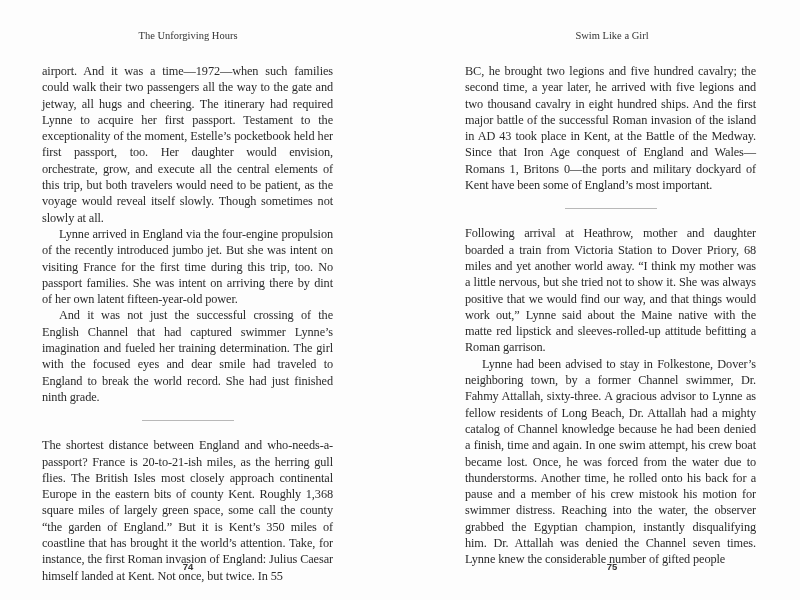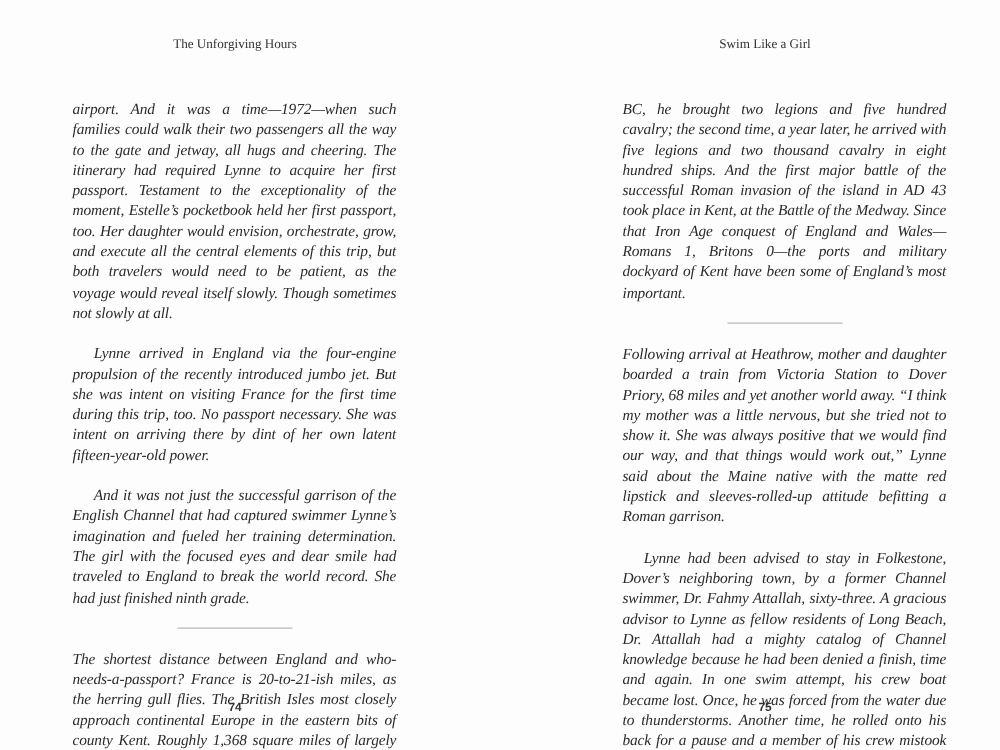--- a/index.html
+++ b/index.html
@@ -6,37 +6,37 @@
   body { width:800px; height:600px; background:#fdfdfd; position:relative; overflow:hidden;
          font-family:"Liberation Serif", "DejaVu Serif", serif; color:#2a2a2a; }
   .page { position:absolute; top:0; height:501px; }
   .page.left { left:0; width:400px; }
   .page.right { left:400px; width:400px; }
   .running-head { position:absolute; top:30px; width:100%; text-align:center; font-size:10.5px; color:#333; }
   .page.left .running-head { left:-12px; }
   .page.right .running-head { left:12px; }
   .body { position:absolute; top:63px; width:291px; font-size:12.3px; line-height:16.3px; text-align:justify; letter-spacing:-0.1px; }
   .page.left .body { left:42px; }
-  .page.right .body { left:82px; }
-  .body p { margin:16px; text-indent:17px;font-style:italic; }
+  .page.right .body { left:65px; }
+  .body p { margin:0; text-indent:17px; }
   .body p.noindent { text-indent:0; }
   .divider { width:92px; height:1px; background:#b8b8b8; margin:15px auto 16px auto; }
   .folio { position:absolute; top:561px; width:100%; text-align:center; font-size:9.5px; font-weight:bold; font-family:"Liberation Sans", "DejaVu Sans", sans-serif; color:#333; }
   .page.left .folio { left:-12px; }
   .page.right .folio { left:12px; }
 </style>
 </head>
 <body>
 
 <div class="page left">
   <div class="running-head">The Unforgiving Hours</div>
   <div class="body">
     <p class="noindent">airport. And it was a time—1972—when such families could walk their two passengers all the way to the gate and jetway, all hugs and cheering. The itinerary had required Lynne to acquire her first passport. Testament to the exceptionality of the moment, Estelle’s pocketbook held her first passport, too. Her daughter would envision, orchestrate, grow, and execute all the central elements of this trip, but both travelers would need to be patient, as the voyage would reveal itself slowly. Though sometimes not slowly at all.</p>
-    <p>Lynne arrived in England via the four-engine propulsion of the recently introduced jumbo jet. But she was intent on visiting France for the first time during this trip, too. No passport necessary. She was intent on arriving there by dint of her own latent fifteen-year-old power.</p>
-    <p>And it was not just the successful garrison of the English Channel that had captured swimmer Lynne’s imagination and fueled her training determination. The girl with the focused eyes and dear smile had traveled to England to break the world record. She had just finished ninth grade.</p>
+    <p>Lynne arrived in England via the four-engine propulsion of the recently introduced jumbo jet. But she was intent on visiting France for the first time during this trip, too. No passport families. She was intent on arriving there by dint of her own latent fifteen-year-old power.</p>
+    <p>And it was not just the successful crossing of the English Channel that had captured swimmer Lynne’s imagination and fueled her training determination. The girl with the focused eyes and dear smile had traveled to England to break the world record. She had just finished ninth grade.</p>
     <div class="divider"></div>
     <p class="noindent">The shortest distance between England and who-needs-a-passport? France is 20-to-21-ish miles, as the herring gull flies. The British Isles most closely approach continental Europe in the eastern bits of county Kent. Roughly 1,368 square miles of largely green space, some call the county “the garden of England.” But it is Kent’s 350 miles of coastline that has brought it the world’s attention. Take, for instance, the first Roman invasion of England: Julius Caesar himself landed at Kent. Not once, but twice. In 55</p>
   </div>
   <div class="folio">74</div>
 </div>
 
 <div class="page right">
   <div class="running-head">Swim Like a Girl</div>
   <div class="body">
     <p class="noindent">BC, he brought two legions and five hundred cavalry; the second time, a year later, he arrived with five legions and two thousand cavalry in eight hundred ships. And the first major battle of the successful Roman invasion of the island in AD 43 took place in Kent, at the Battle of the Medway. Since that Iron Age conquest of England and Wales—Romans 1, Britons 0—the ports and military dockyard of Kent have been some of England’s most important.</p>

